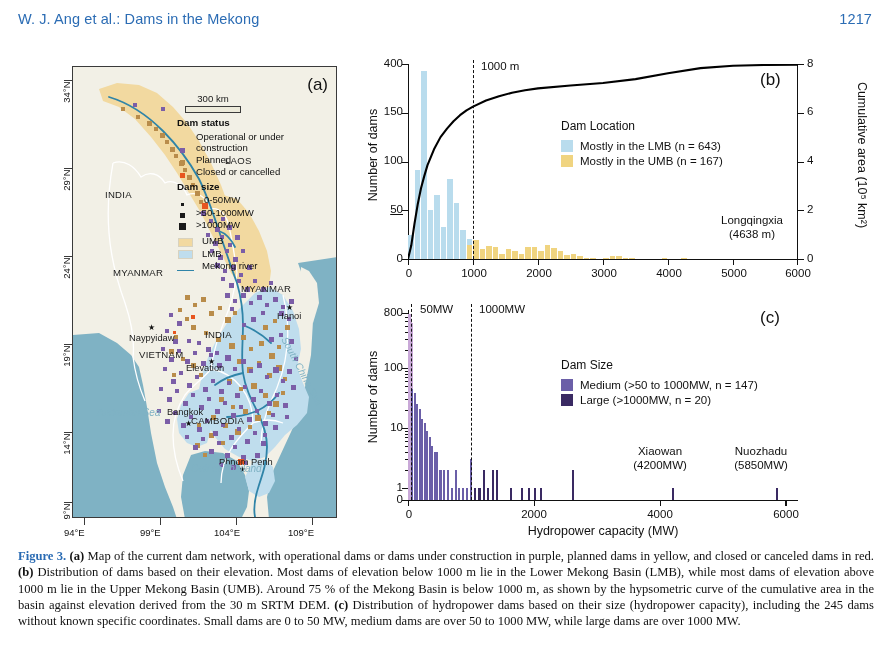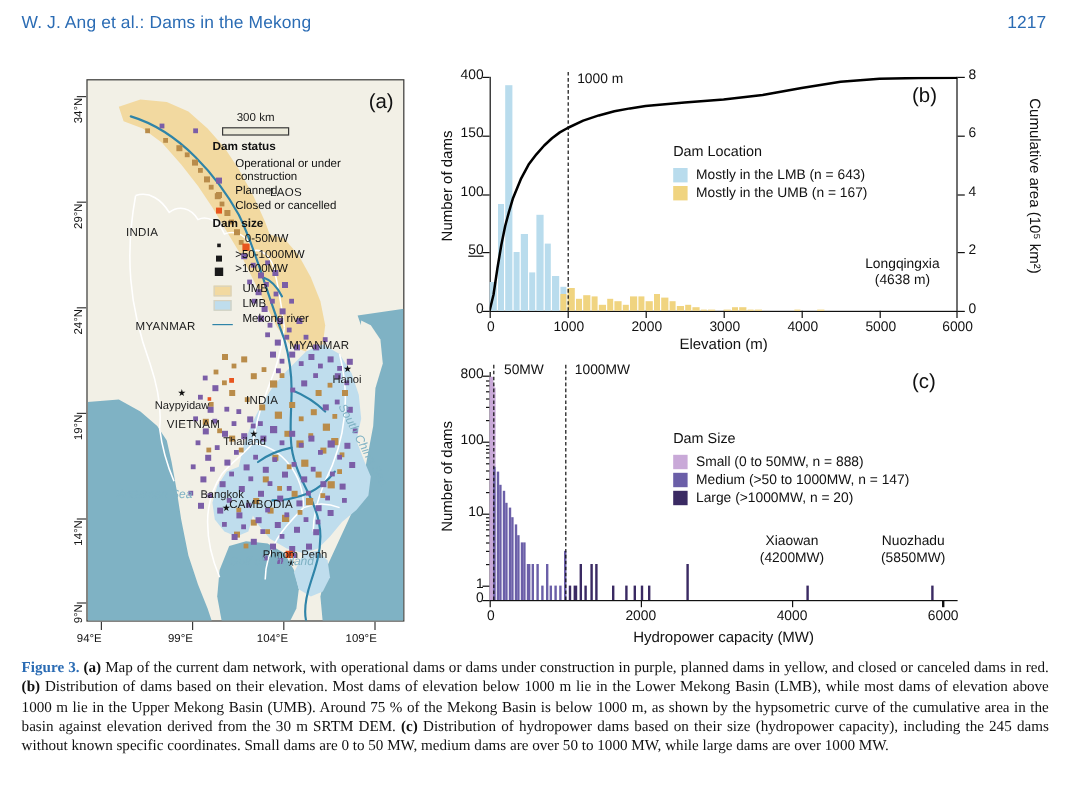--- a/index.html
+++ b/index.html
@@ -490,21 +490,21 @@
       <div class="place country" style="left:66px;  top:282px;">VIETNAM</div>
       <div class="place country" style="left:168px; top:216px;">MYANMAR</div>
       <div class="place country" style="left:132px; top:262px;">INDIA</div>
       <div class="place country" style="left:118px; top:348px;">CAMBODIA</div>
 
       <div class="star" style="left:75px; top:256px;">★</div>
       <div class="place" style="left:56px; top:266px;">Naypyidaw</div>
       <div class="star" style="left:112px; top:352px;">★</div>
       <div class="place" style="left:94px; top:340px;">Bangkok</div>
       <div class="star" style="left:135px; top:290px;">★</div>
-      <div class="place" style="left:113px; top:296px;">Thailand</div>
+      <div class="place" style="left:113px; top:296px;">Elevation</div>
       <div class="star" style="left:213px; top:236px;">★</div>
       <div class="place" style="left:204px; top:244px;">Hanoi</div>
       <div class="star" style="left:166px; top:398px;">★</div>
       <div class="place" style="left:146px; top:390px;">Phnom Penh</div>
 
       <div class="place sea" style="left:24px; top:340px; font-size:10px; line-height:1.15; text-align:center;">
         <span>Andaman Sea</span>
       </div>
       <div class="place sea" style="left:118px; top:396px; font-size:10px; line-height:1.15; text-align:center;">
         <span>Gulf of Thailand</span>
@@ -516,21 +516,20 @@
       <div id="panel-a-tag" class="panel-tag" style="position:absolute; right:8px; top:8px;">(a)</div>
     </div>
   </div>
 
   <div id="panel-b">
 
     <div class="axis-title rot90ccw" style="left:-44px; top:96px; width:130px; text-align:center;">Number of dams</div>
 
     <div class="axis-title rot90cw" style="left:420px; top:96px; width:180px; text-align:center;">Cumulative area (10⁵ km²)</div>
 
-    <div class="axis-title" style="left:56px; top:228px; width:390px; text-align:center;">Elevation (m)</div>
 
     <div id="plot-b">
 
       <div class="axis-line" style="left:0; top:0; width:1.2px; height:195px;"></div>
       <div class="axis-line" style="left:0; top:195px; width:390px; height:1.2px;"></div>
       <div class="axis-line" style="left:389px; top:0; width:1.2px; height:195px;"></div>
 
       <div class="tick" style="left:-6px; top:195px; width:6px; height:1.2px;"></div>
       <div class="ticklab" style="left:-35px; top:188px; width:30px; text-align:right;">0</div>
       <div class="tick" style="left:-6px; top:146.25px; width:6px; height:1.2px;"></div>
@@ -732,24 +731,20 @@
         </div>
 
       <div class="dashed-v" style="left:3.2px; top:-6px; height:196px;"></div>
       <div class="annot" style="left:12px; top:-8px; text-align:left;">50MW</div>
       <div class="dashed-v" style="left:62.9px; top:-6px; height:196px;"></div>
       <div class="annot" style="left:71px; top:-8px; text-align:left;">1000MW</div>
 
       <div class="legend-title" style="left:153px; top:48px;">Dam Size</div>
       <div style="position:absolute; left:153px; top:68px;">
         <div class="legend-row">
-          <span class="chip bar-small"></span>
-          <span>Small (0 to 50MW, n = 888)</span>
-        </div>
-        <div class="legend-row">
           <span class="chip bar-medium"></span>
           <span>Medium (&gt;50 to 1000MW, n = 147)</span>
         </div>
         <div class="legend-row">
           <span class="chip bar-large"></span>
           <span>Large (&gt;1000MW, n = 20)</span>
         </div>
       </div>
 
       <div class="annot" style="left:212px; top:134px; width:80px;">

